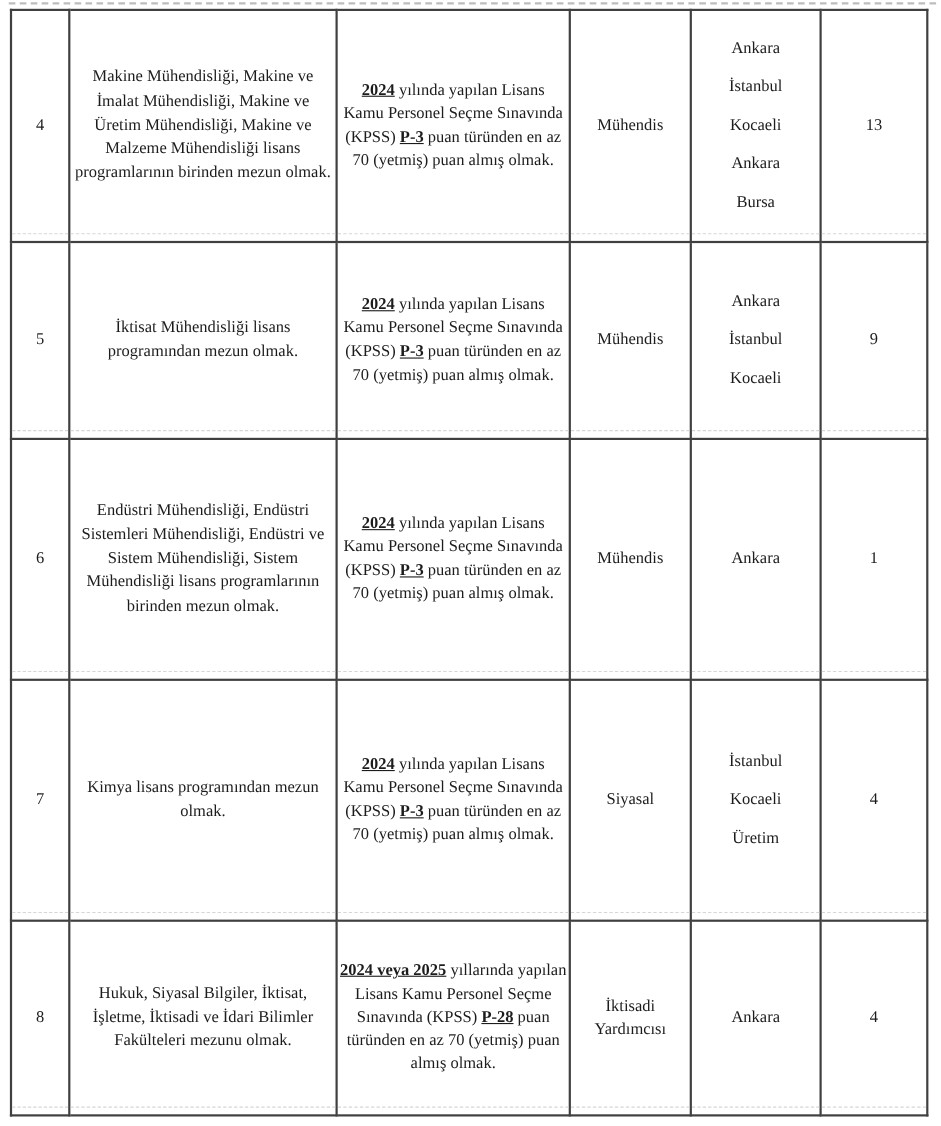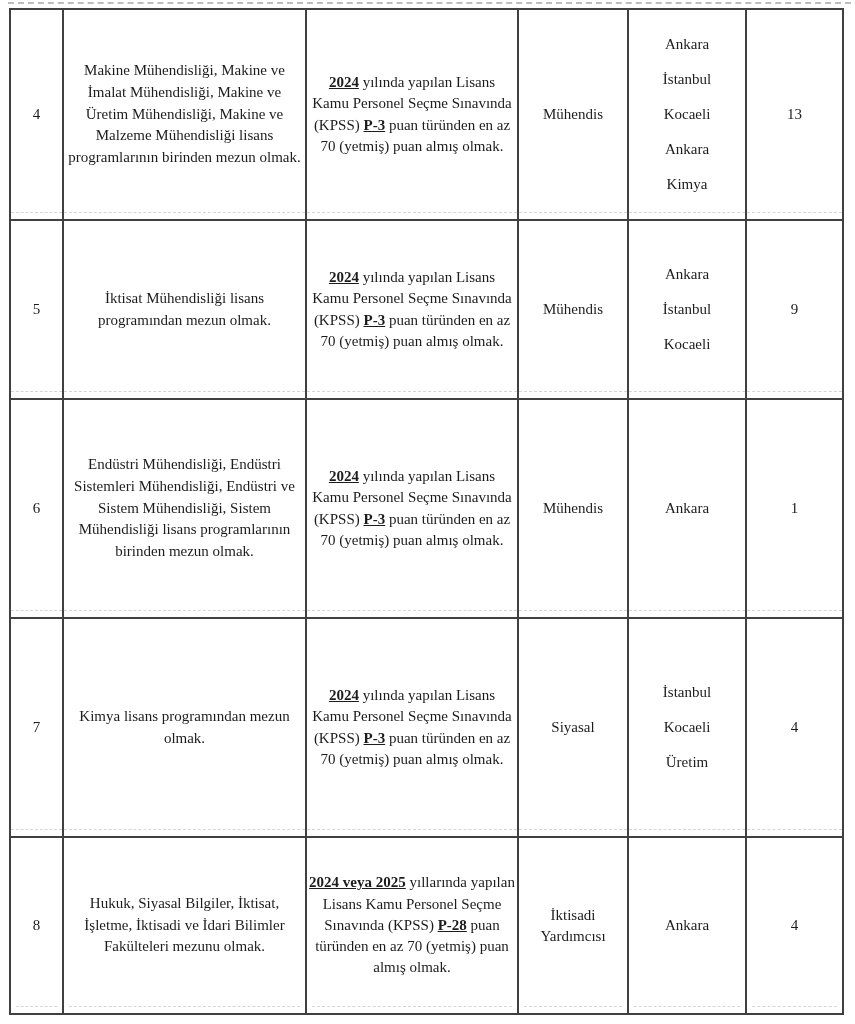--- a/index.html
+++ b/index.html
@@ -50,21 +50,21 @@
     position: absolute;
     left: 0;
     right: 0;
     bottom: 6px;
     border-top: 1px dashed #d6d6d6;
   }
   tr:nth-child(1) td { height: 201px; }
   tr:nth-child(2) td { height: 169px; }
   tr:nth-child(3) td { height: 209px; margin-left: 29px; }
   tr:nth-child(4) td { height: 209px; }
-  tr:nth-child(5) td { height: 167px; border-radius: 16px; }
+  tr:nth-child(5) td { height: 167px; }
   .col-no    { width: 53px;  }
   .col-edu   { width: 243px; }
   .col-exam  { width: 212px; }
   .col-title { width: 110px; }
   .col-city  { width: 118px; }
   .col-count { width: 97px;  }
   td.cell-edu   { line-height: 1.45; padding: 6px 10px; }
   td.cell-exam  { line-height: 1.42; padding: 6px 12px; }
   td.cell-title { line-height: 1.4; }
   .city-line { line-height: 35px; }
@@ -94,21 +94,21 @@
     </td>
     <td class="cell-exam"><span class="bold">2024</span><span> yılında yapılan Lisans Kamu Personel Seçme Sınavında (KPSS) </span><span class="bold">P-3</span><span> puan türünden en az 70 (yetmiş) puan almış olmak.</span></td>
     <td class="cell-title">
       <span>Mühendis</span>
     </td>
     <td class="cell-cities">
             <div class="city-line">Ankara</div>
             <div class="city-line">İstanbul</div>
             <div class="city-line">Kocaeli</div>
             <div class="city-line">Ankara</div>
-            <div class="city-line">Kimya</div>
+            <div class="city-line">Bursa</div>
           </td>
     <td class="cell-count">
       <span>13</span>
     </td>
   </tr>
 
   <tr class="job-row">
     <td class="cell-no">
       <span>5</span>
     </td>

